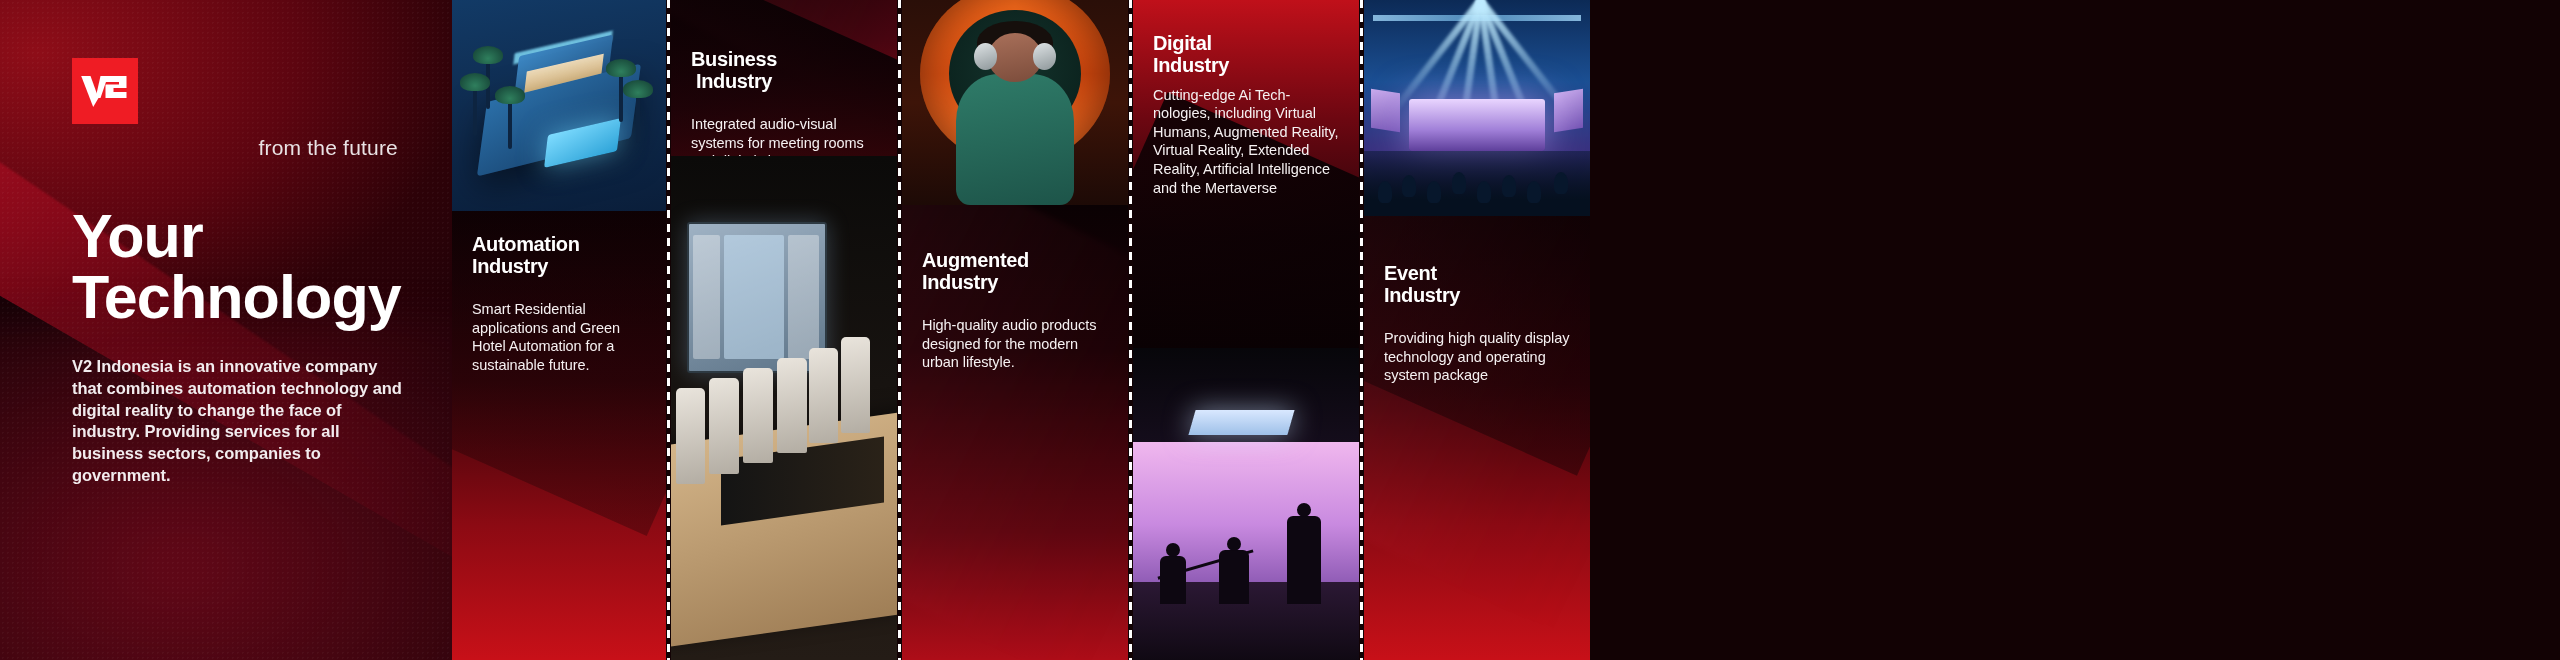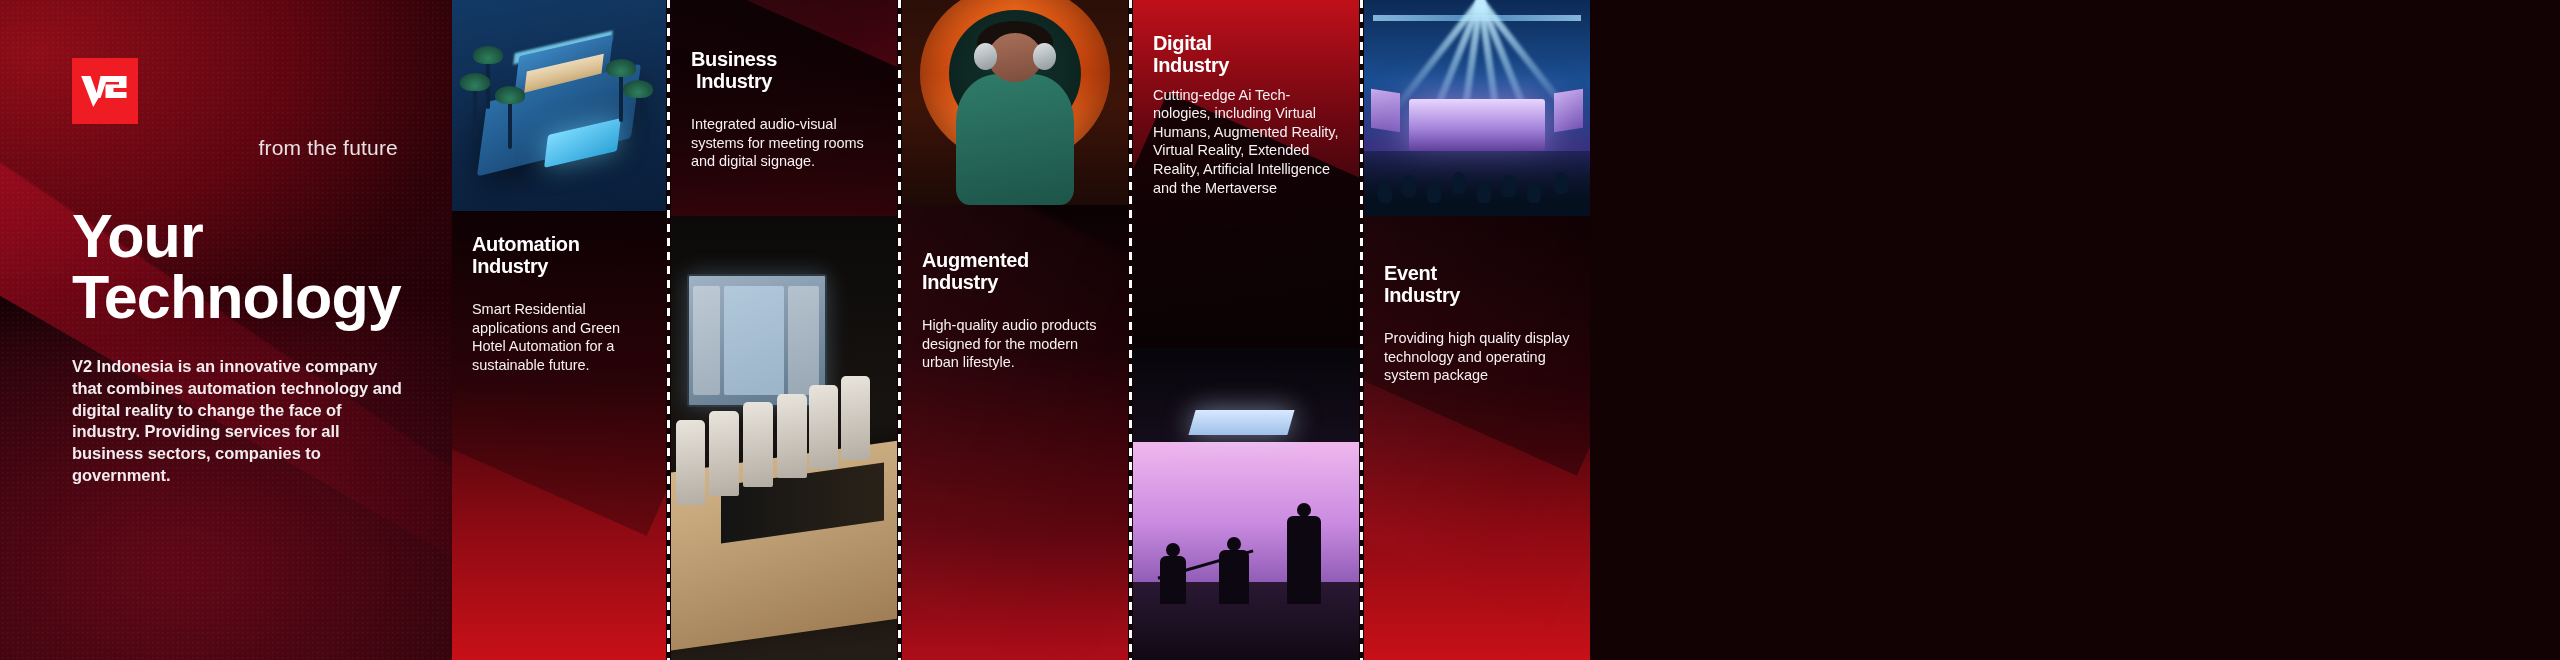--- a/index.html
+++ b/index.html
@@ -433,21 +433,21 @@
             <span>Industry</span>
           </h2>
           <p class="col-desc">Smart Residential applications and Green Hotel Automation for a sustainable future.</p>
         </div>
       </div>
     </section>
 
     <div class="divider"></div>
 
     <section class="col c2">
-      <div class="panel-text bg-dark-red" style="height:216px;">
+      <div class="panel-text bg-dark-red" style="height:156px;">
         <div class="diag-sheen" style="top:-50%; opacity:.5;"></div>
         <div class="diag-dark" style="top:18%;"></div>
         <div class="tcontent" style="padding-top:26px;">
           <h2 class="col-title">
             <span>Business</span>
             <span class="indent">Industry</span>
           </h2>
           <p class="col-desc">Integrated audio-visual systems for meeting rooms and digital signage.</p>
         </div>
       </div>

